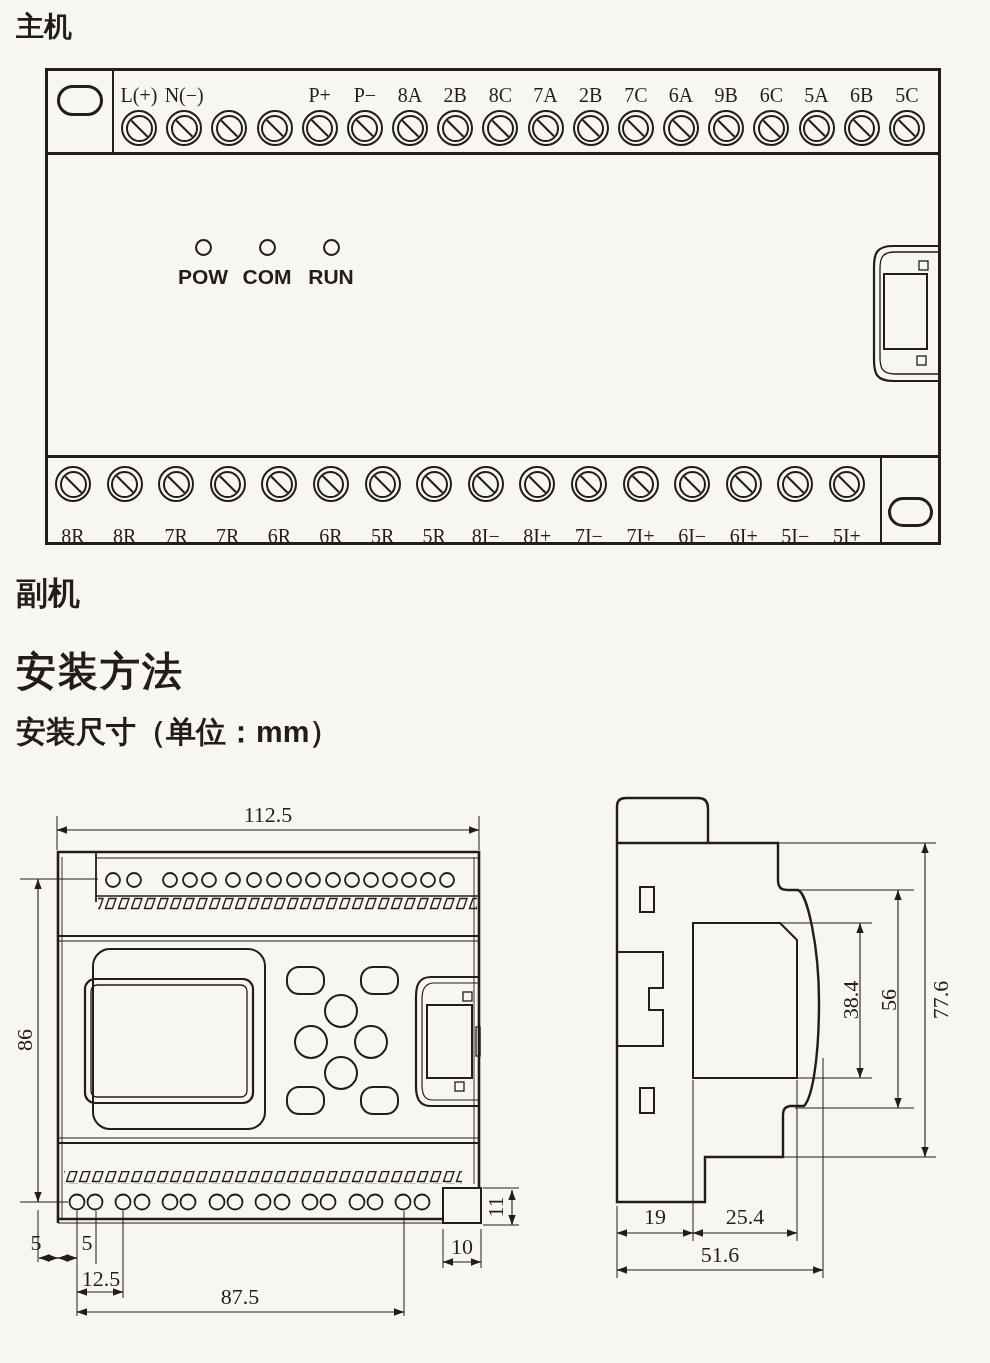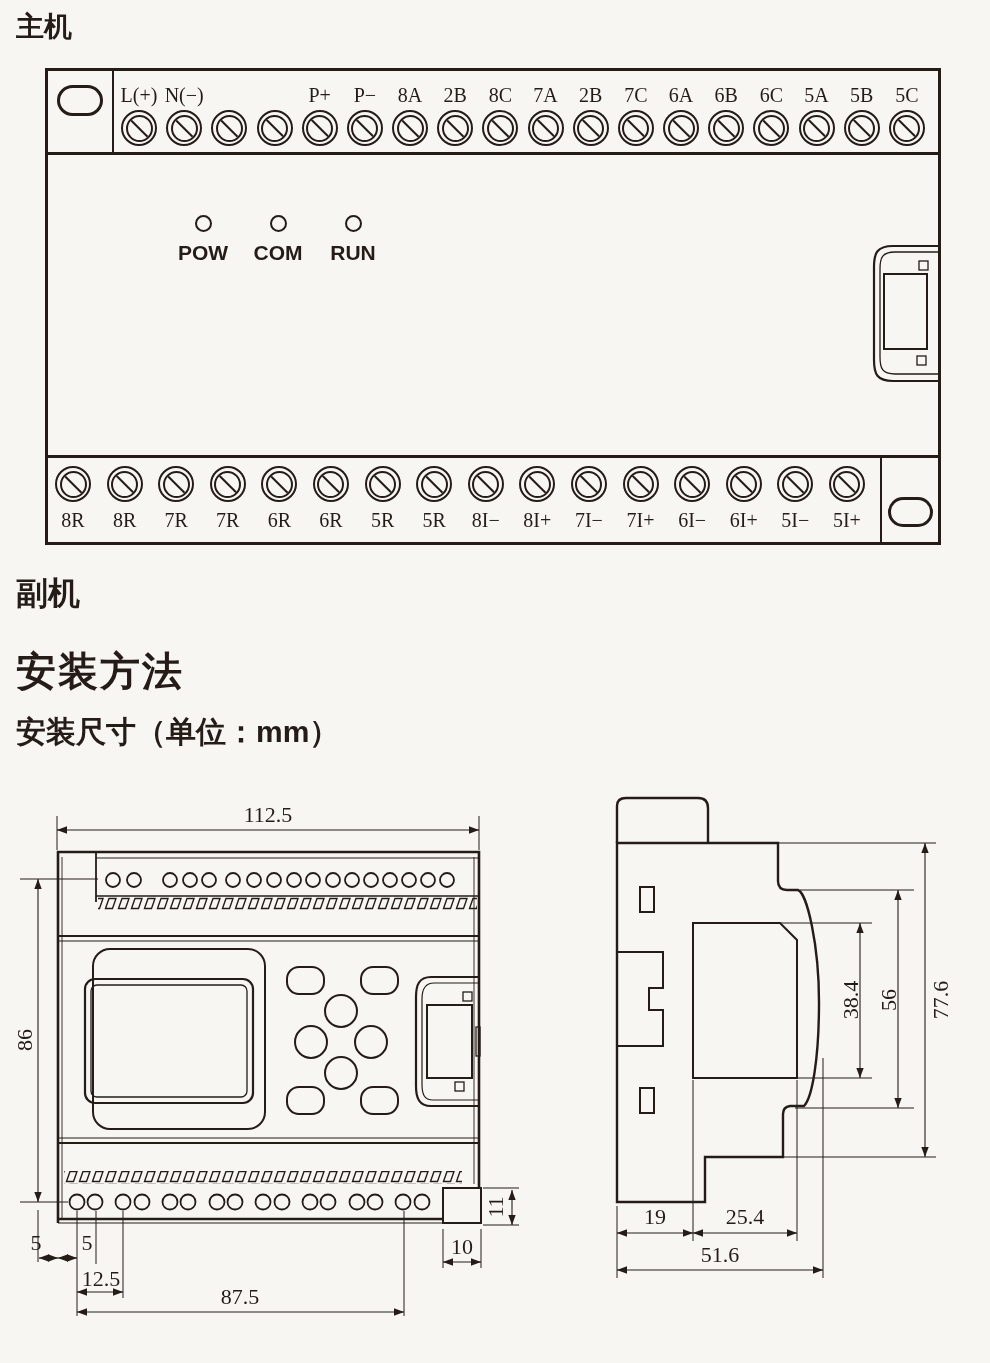--- a/index.html
+++ b/index.html
@@ -20,26 +20,26 @@
   .corner-cell{display:flex;justify-content:center}
   .corner-left{width:66px;border-right:2.5px solid var(--ink)}
   .corner-right{width:58px;border-left:2.5px solid var(--ink)}
   .oval{width:46px;height:31px;border:3px solid var(--ink);border-radius:16px;margin-top:14px}
   .oval-sm{width:45px;height:30px;margin-top:39px}
   .terminals{flex:1;display:flex;justify-content:space-between}
   .terminals-top{padding:12px 12px 0 6px}
   .terminals-bottom{padding:8px 14px 0 6px}
   .term{display:flex;flex-direction:column;align-items:center;width:38px}
   .tlabel{height:24px;line-height:24px;font-size:20px;white-space:nowrap;margin-bottom:3px;color:var(--ink)}
-  .tlabel-b{height:24px;line-height:24px;font-size:20px;white-space:nowrap;margin-top:6px;color:var(--ink)}
+  .tlabel-b{height:24px;line-height:24px;font-size:20px;white-space:nowrap;margin-top:22px;color:var(--ink)}
   .screw{width:36px;height:36px;border:2px solid var(--ink);border-radius:50%;display:flex;align-items:center;justify-content:center;flex:none}
   .screw-inner{width:27px;height:27px;border:2px solid var(--ink);border-radius:50%;position:relative;overflow:hidden}
   .slash{position:absolute;left:50%;top:50%;width:2.4px;height:34px;background:var(--ink);transform:translate(-50%,-50%) rotate(-45deg)}
   .mid{position:relative;flex:1}
-  .leds{position:absolute;left:127px;top:60px;display:flex;gap:19px}
+  .leds{position:absolute;left:127px;top:84px;display:flex;gap:8px}
   .led{width:56px;display:flex;flex-direction:column;align-items:center}
   .led-dot{width:17px;height:17px;border:2.2px solid var(--ink);border-radius:50%}
   .led-label{margin-top:9px;font-family:"Liberation Sans",sans-serif;font-weight:700;font-size:21px;color:var(--ink)}
   .conn{position:absolute;right:0;top:88px}
 
   svg{color:var(--ink)}
   .dwg{position:absolute}
   .dimtxt{font-family:"Liberation Serif",serif;font-size:22px}
 </style>
 </head>
@@ -167,48 +167,48 @@
           <div class="term">
             <span class="tlabel">6A</span>
             <span class="screw">
               <span class="screw-inner">
                 <span class="slash"></span>
               </span>
             </span>
           </div>
 
           <div class="term">
+            <span class="tlabel">9B</span>
+            <span class="screw">
+              <span class="screw-inner">
+                <span class="slash"></span>
+              </span>
+            </span>
+          </div>
+
+          <div class="term">
+            <span class="tlabel">6C</span>
+            <span class="screw">
+              <span class="screw-inner">
+                <span class="slash"></span>
+              </span>
+            </span>
+          </div>
+
+          <div class="term">
+            <span class="tlabel">5A</span>
+            <span class="screw">
+              <span class="screw-inner">
+                <span class="slash"></span>
+              </span>
+            </span>
+          </div>
+
+          <div class="term">
             <span class="tlabel">6B</span>
-            <span class="screw">
-              <span class="screw-inner">
-                <span class="slash"></span>
-              </span>
-            </span>
-          </div>
-
-          <div class="term">
-            <span class="tlabel">6C</span>
-            <span class="screw">
-              <span class="screw-inner">
-                <span class="slash"></span>
-              </span>
-            </span>
-          </div>
-
-          <div class="term">
-            <span class="tlabel">5A</span>
-            <span class="screw">
-              <span class="screw-inner">
-                <span class="slash"></span>
-              </span>
-            </span>
-          </div>
-
-          <div class="term">
-            <span class="tlabel">5B</span>
             <span class="screw">
               <span class="screw-inner">
                 <span class="slash"></span>
               </span>
             </span>
           </div>
 
           <div class="term">
             <span class="tlabel">5C</span>
             <span class="screw">

